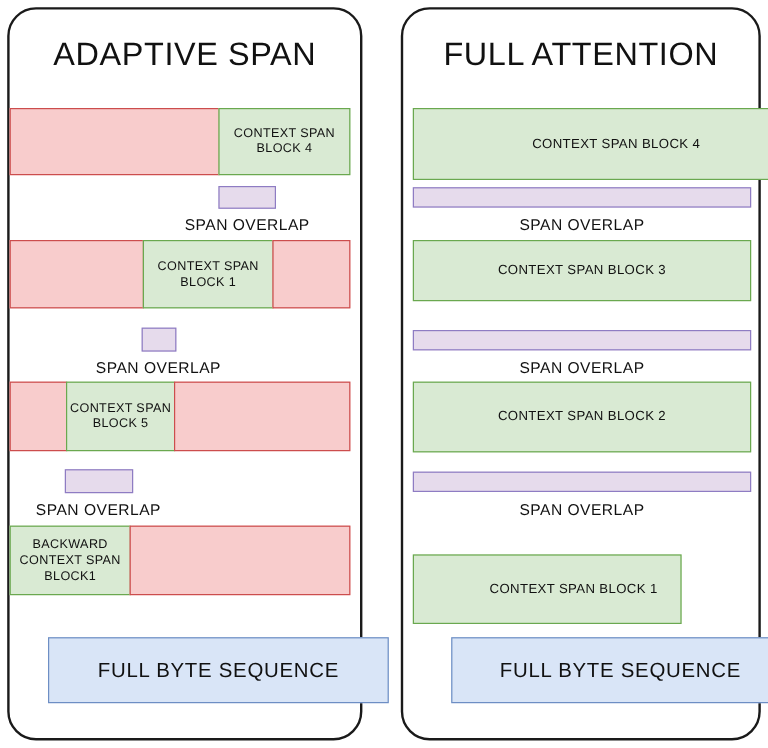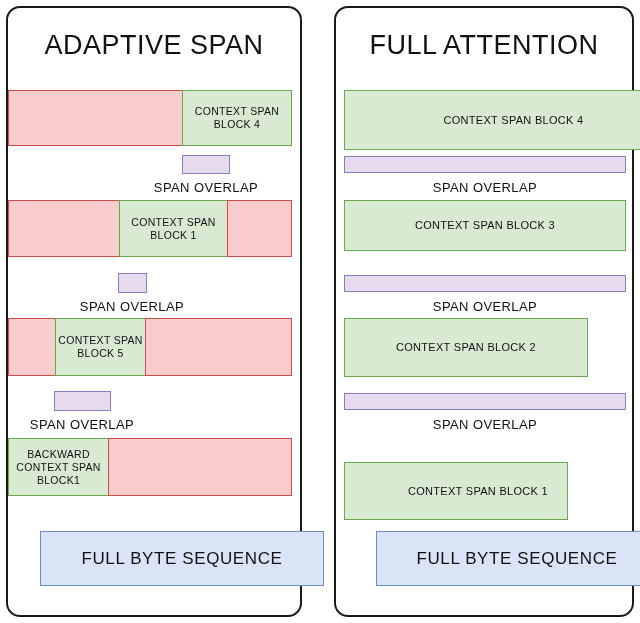--- a/index.html
+++ b/index.html
@@ -3,21 +3,21 @@
 <meta charset="utf-8">
 <style>
   html,body{margin:0;padding:0;}
   body{
     width:640px;height:623px;background:#ffffff;
     font-family:"Liberation Sans", sans-serif;
     overflow:hidden;position:relative;
   }
   .panel{
     position:absolute;top:6px;height:611px;
-    border:2px solid #1a1a1a;border-radius:14px;background:#ffffff;
+    border:2px solid #1a1a1a;border-radius:24px;background:#ffffff;
     box-sizing:border-box;
   }
   #panel-adaptive{left:6px;width:296px;}
   #panel-full{left:334px;width:300px;}
 
   .panel-title{
     position:absolute;left:0;right:0;top:22px;
     text-align:center;font-size:27px;letter-spacing:0.5px;
     color:#111;font-weight:400;
   }
@@ -108,21 +108,21 @@
 <div class="bar purple" style="left:344px;top:156px;width:282px;height:17px;"></div>
 <div class="caption" style="left:344px;top:180px;width:282px;">SPAN OVERLAP</div>
 
 <div class="bar green wide-label" style="left:344px;top:200px;width:282px;height:51px;">
   <span>CONTEXT SPAN BLOCK 3</span>
 </div>
 
 <div class="bar purple" style="left:344px;top:275px;width:282px;height:17px;"></div>
 <div class="caption" style="left:344px;top:299px;width:282px;">SPAN OVERLAP</div>
 
-<div class="bar green wide-label" style="left:344px;top:318px;width:244px;height:59px;">
+<div class="bar green wide-label" style="left:344px;top:318px;width:282px;height:59px;">
   <span>CONTEXT SPAN BLOCK 2</span>
 </div>
 
 <div class="bar purple" style="left:344px;top:393px;width:282px;height:17px;"></div>
 <div class="caption" style="left:344px;top:417px;width:282px;">SPAN OVERLAP</div>
 
 <div class="bar green wide-label" style="left:344px;top:462px;width:224px;height:58px;padding-left:44px;">
   <span>CONTEXT SPAN BLOCK 1</span>
 </div>
 

